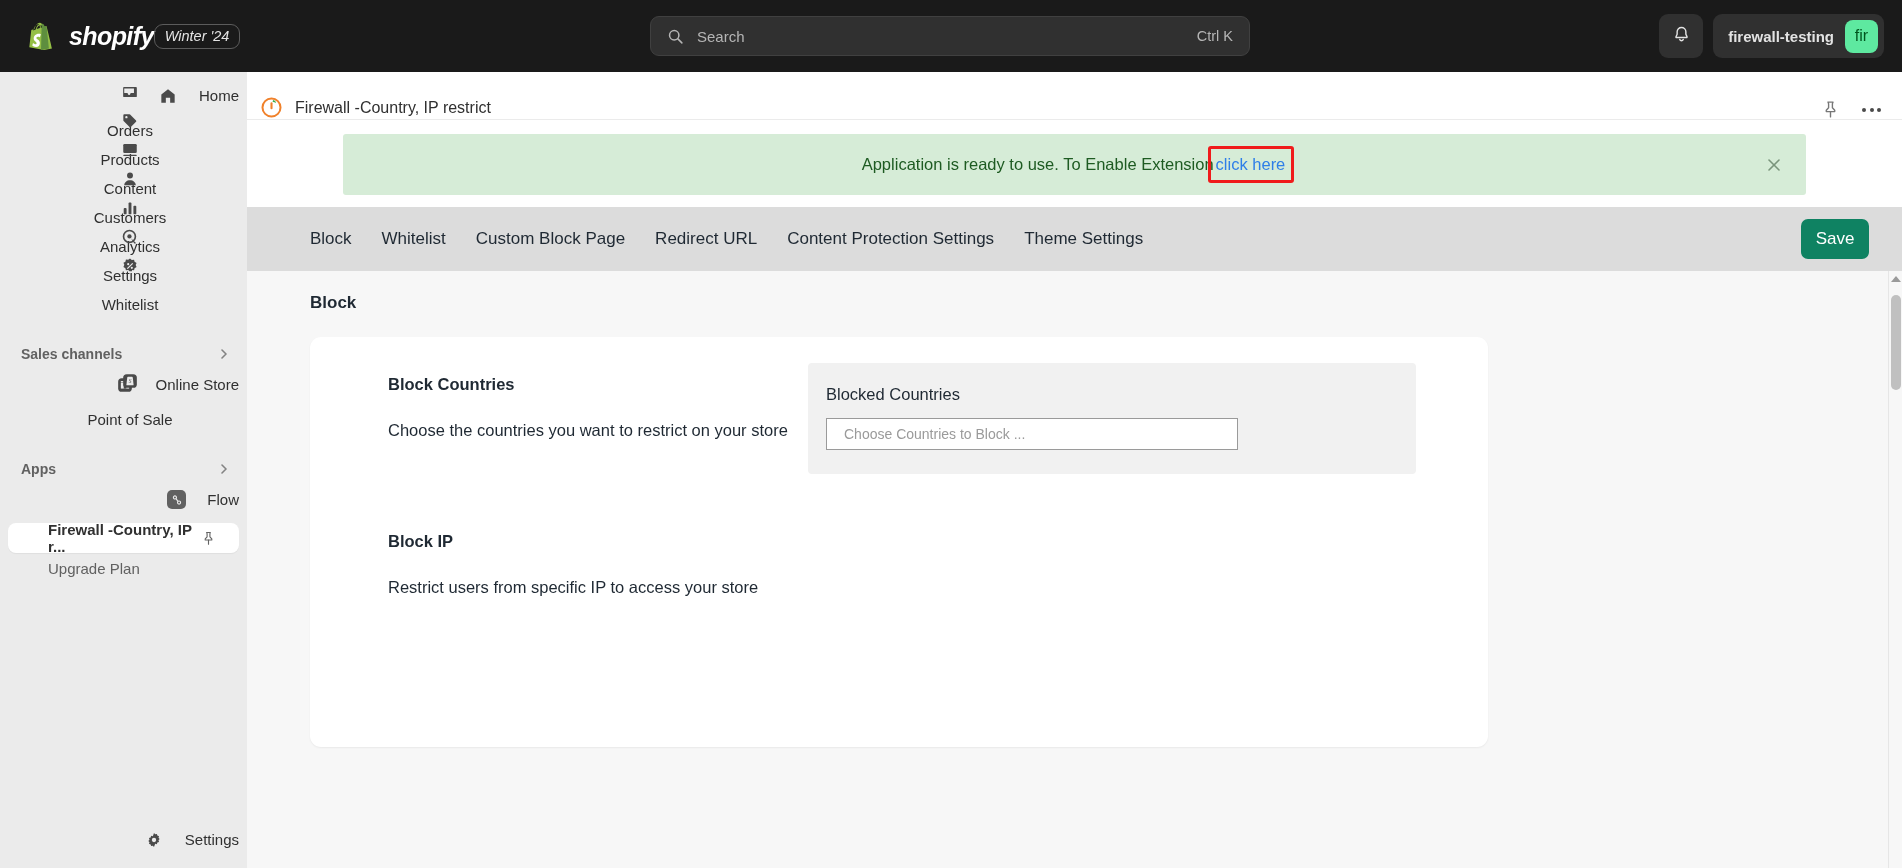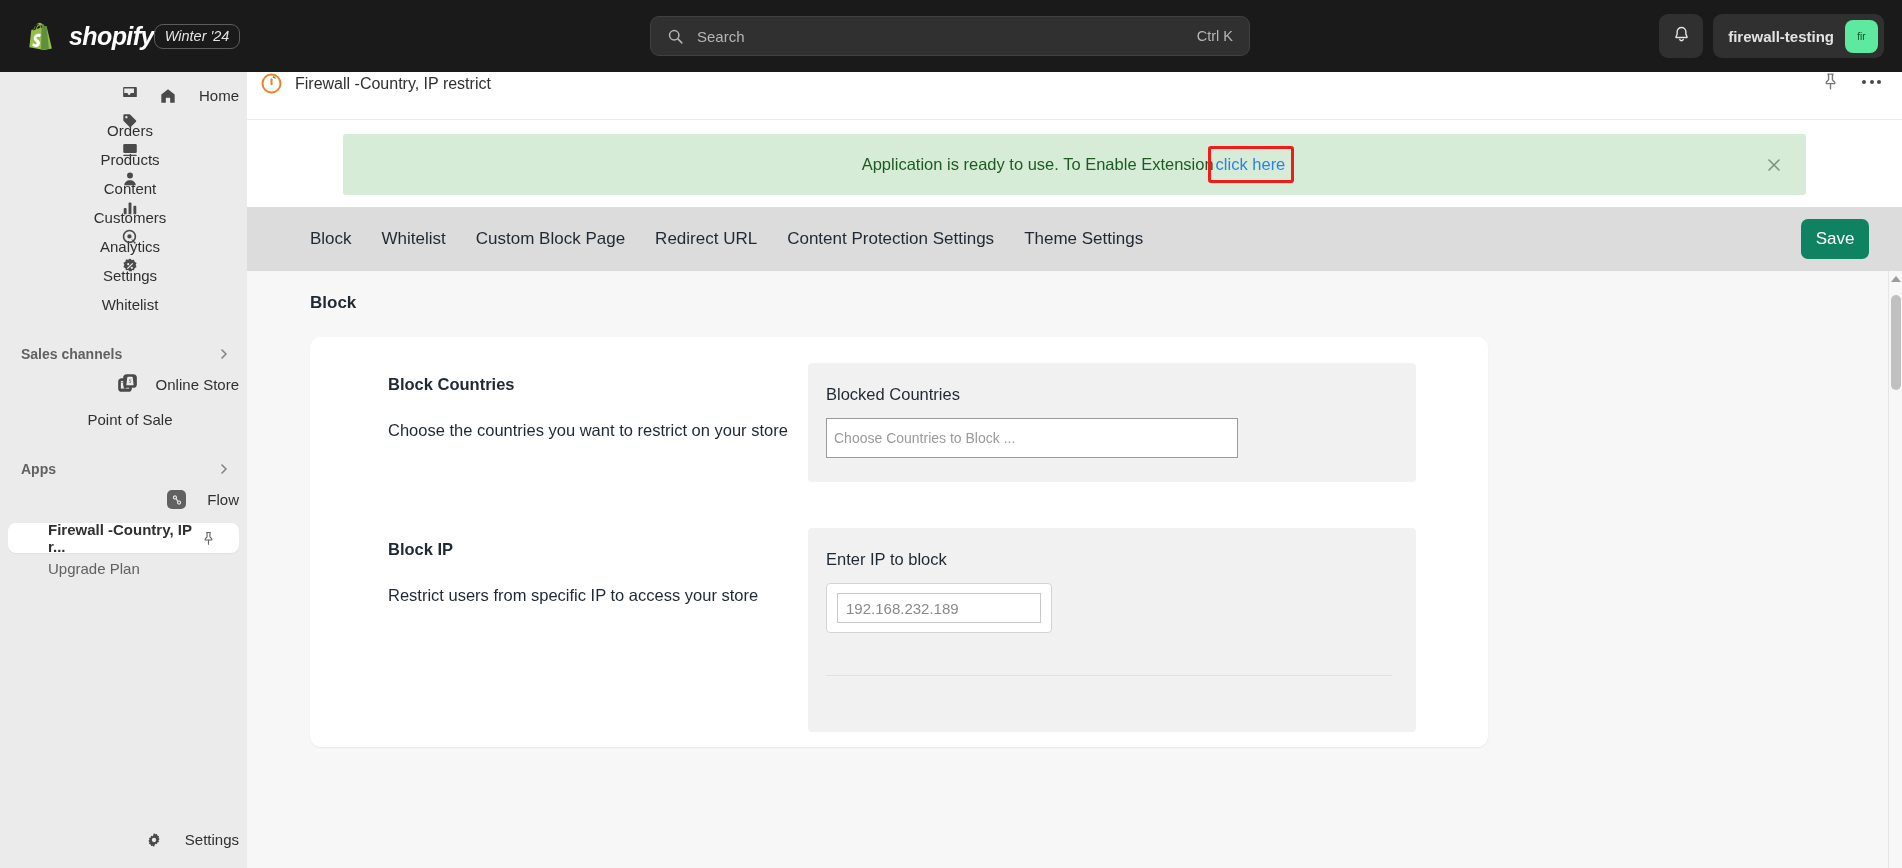--- a/index.html
+++ b/index.html
@@ -62,21 +62,21 @@
   .store-chip {
     height: 44px; border-radius: 9px; background: #303030;
     display: flex; align-items: center; gap: 11px;
     padding: 0 6px 0 15px;
   }
   .store-name { color: #e3e3e3; font-size: 15px; font-weight: 600; }
   .store-avatar {
     width: 33px; height: 33px; border-radius: 8px;
     background: #5ee9a0;
     display: flex; align-items: center; justify-content: center;
-    color: #00551e; font-size: 10px; font-weight: 500;
+    color: #00551e; font-size: 16px; font-weight: 500;
   }
 
   
   .sidebar {
     position: absolute; top: 72px; left: 0;
     width: 247px; height: 796px;
     background: #ebebeb;
   }
   .nav-list { padding-top: 9px; }
   .nav-item {
@@ -117,21 +117,21 @@
   }
 
   
   .main {
     position: absolute; top: 72px; left: 247px;
     width: 1655px; height: 796px;
     background: #f7f7f7;
   }
   .app-header {
     height: 48px; background: #ffffff;
-    display: flex; align-items: flex-start;
+    display: flex; align-items: flex-end;
     border-bottom: 1px solid #ebebeb;
   }
   .app-header-left { display: flex; align-items: center; gap: 12px; margin-left: 13px; }
   .app-logo { width: 23px; height: 23px; }
   .app-title { font-size: 16px; color: #303030; }
   .app-header-right {
     margin-left: auto; display: flex; align-items: center; gap: 22px;
     margin-right: 21px;
   }
   .hdr-ico { width: 19px; height: 19px; opacity: .75; }
@@ -227,25 +227,25 @@
   .panel {
     flex: 1 1 auto;
     background: #f1f1f1;
     border-radius: 4px;
     padding: 22px 24px 24px 18px;
   }
   .panel-label {
     font-size: 16.5px; color: #1f2933; margin-bottom: 14px;
   }
   .text-input {
-    width: 412px; height: 40px;
+    width: 412px; height: 32px;
     background: #ffffff;
     border: 1px solid #9a9a9a;
     font-size: 14px; color: #9a9a9a;
-    padding: 0 7px;
+    padding: 0 17px;
     display: flex; align-items: center;
     font-family: "Liberation Sans", sans-serif;
   }
   .ip-shell {
     background: #ffffff;
     border: 1px solid #d4d4d4;
     border-radius: 4px;
     width: 226px;
     padding: 9px 10px;
   }
@@ -569,27 +569,20 @@
           </div>
         </div>
 
         <div style="height:46px"></div>
 
         <div class="row">
           <div class="row-left">
             <h3>Block IP</h3>
             <p>Restrict users from specific IP to access your store</p>
           </div>
-          <div class="panel panel-tall">
-            <div class="panel-label">Enter IP to block</div>
-            <div class="ip-shell">
-              <div class="ip-input">192.168.232.189</div>
-            </div>
-            <div class="divider"></div>
-          </div>
         </div>
 
       </div>
     </div>
 
     <div class="scrollbar">
       <div class="scroll-arrow"></div>
       <div class="scroll-thumb"></div>
     </div>
   </div>

